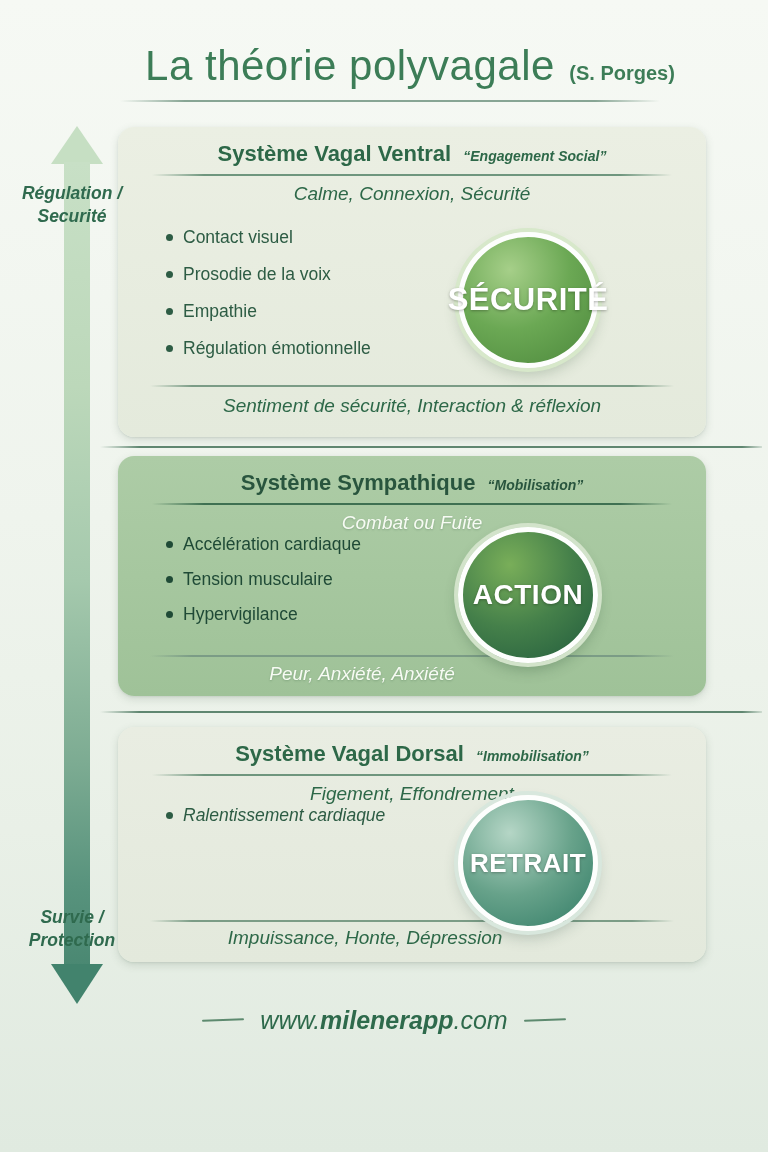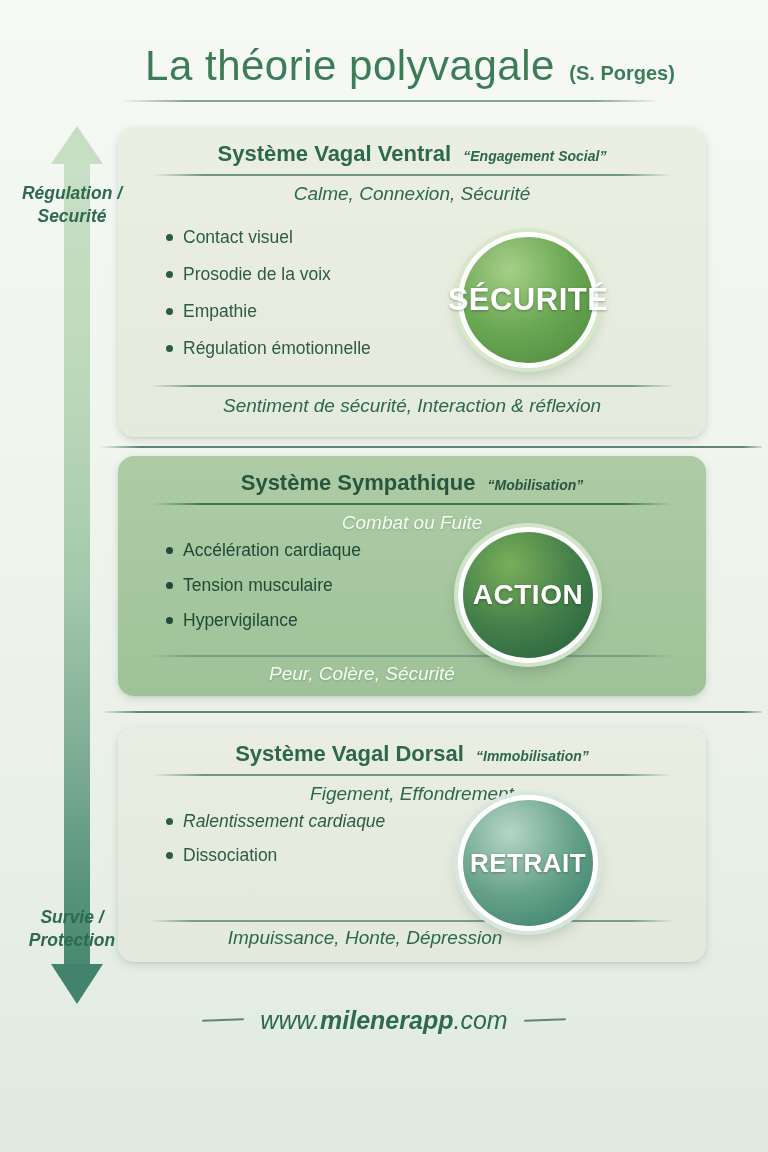--- a/index.html
+++ b/index.html
@@ -56,21 +56,21 @@
   .panel-title .quote { font-style:italic; font-size:14px; margin-left:6px; }
   .panel-underline {
     width:520px; height:2px; margin:7px auto 7px;
     background:linear-gradient(90deg,transparent 0%,#6f967e 10%,#6f967e 90%,transparent 100%);
   }
   .panel2 .panel-underline { background:linear-gradient(90deg,transparent 0%,#3f7052 10%,#3f7052 90%,transparent 100%); }
   .tagline { text-align:center; font-style:italic; font-size:19px; color:#2d6848; }
   .panel2 .tagline { color:#f7fbf4; text-shadow:0 1px 2px rgba(40,80,50,.25); }
 
   .bullets { list-style:none; margin-top:22px; padding-left:46px; width:330px; }
-  .panel2 .bullets, .panel3 .bullets { margin-top:6px; }
+  .panel2 .bullets, .panel3 .bullets { margin-top:0; }
   .bullets li {
     position:relative; padding-left:19px; margin-bottom:16px;
     font-size:17.5px; color:#2d5c44;
   }
   .panel2 .bullets li { color:#1f4a36; margin-bottom:14px; }
   .panel3 .bullets li { margin-bottom:13px; }
   .bullets li::before {
     content:""; position:absolute; left:2px; top:7px; width:7px; height:7px;
     border-radius:50%; background:currentColor;
   }
@@ -185,35 +185,34 @@
   <div class="tagline">Combat ou Fuite</div>
   <ul class="bullets">
     <li>Accélération cardiaque</li>
     <li>Tension musculaire</li>
     <li>Hypervigilance</li>
   </ul>
   <div class="badge badge2">
     <span>ACTION</span>
   </div>
   <div class="panel-footer-line"></div>
-  <div class="panel-footer">Peur, Colère, Sécurité</div>
+  <div class="panel-footer">Peur, Anxiété, Anxiété</div>
 </div>
 
 <div class="section-divider divider2"></div>
 
 <div class="panel panel3">
   <h2 class="panel-title">
     <span>Système Vagal Dorsal</span>
     <span class="quote">“Immobilisation”</span>
   </h2>
   <div class="panel-underline"></div>
   <div class="tagline">Figement, Effondrement</div>
   <ul class="bullets">
     <li class="italic">Ralentissement cardiaque</li>
-    <li>Dissociation</li>
   </ul>
   <div class="badge badge3">
     <span>RETRAIT</span>
   </div>
   <div class="panel-footer-line"></div>
   <div class="panel-footer">Impuissance, Honte, Dépression</div>
 </div>
 
 <div class="site">
   <span class="dash"></span><span>www.</span><span class="name">milenerapp</span><span>.com</span><span class="dash"></span>

